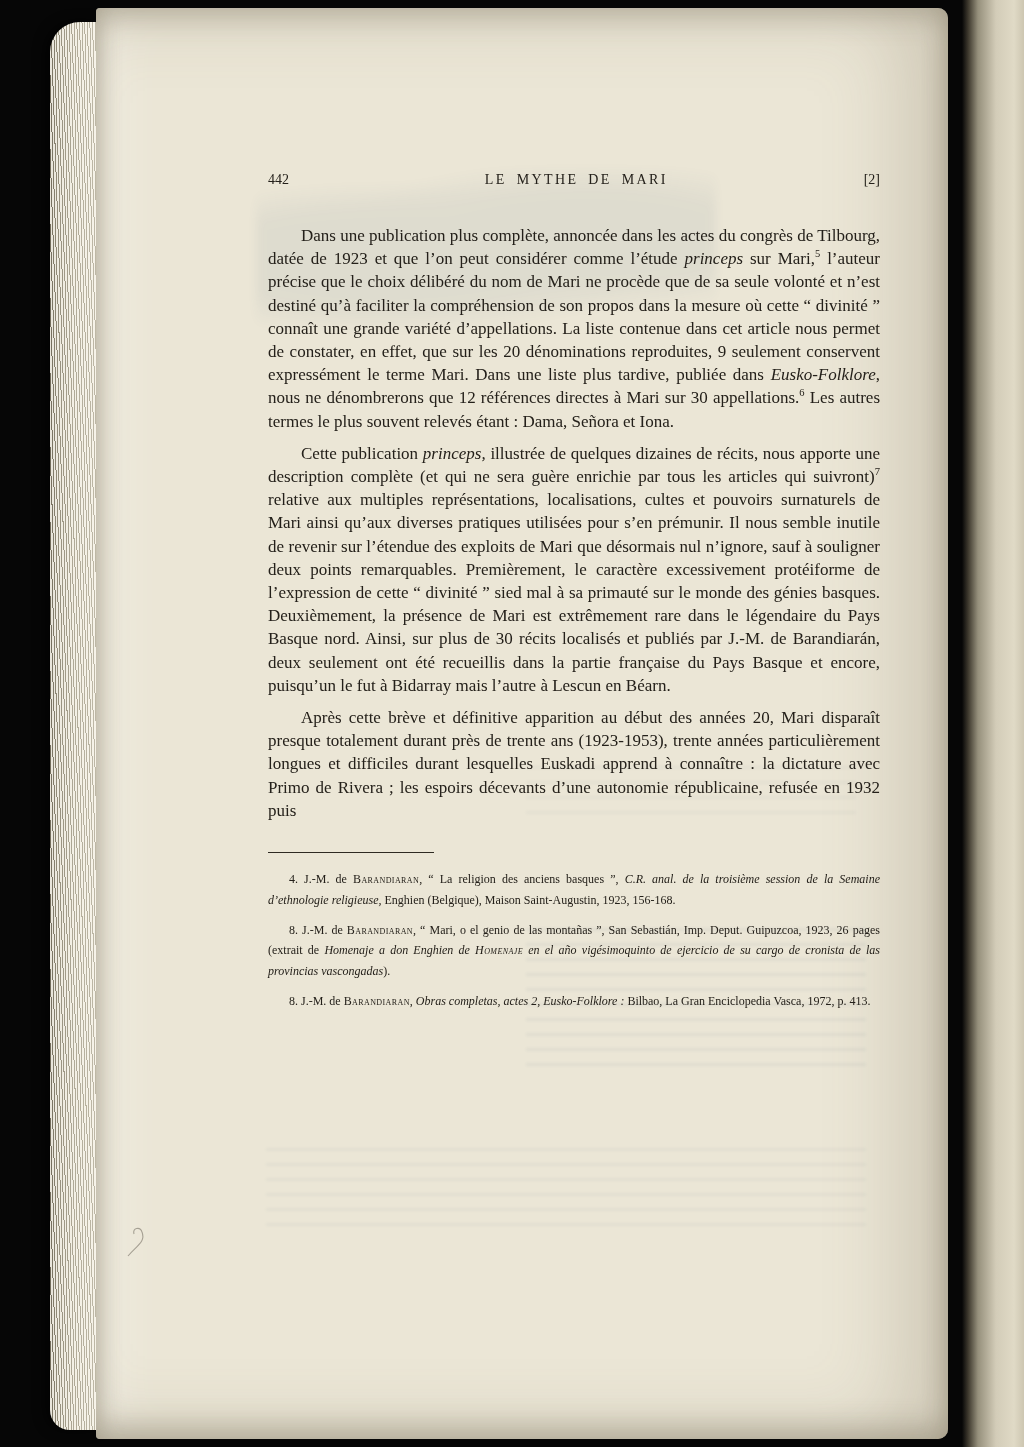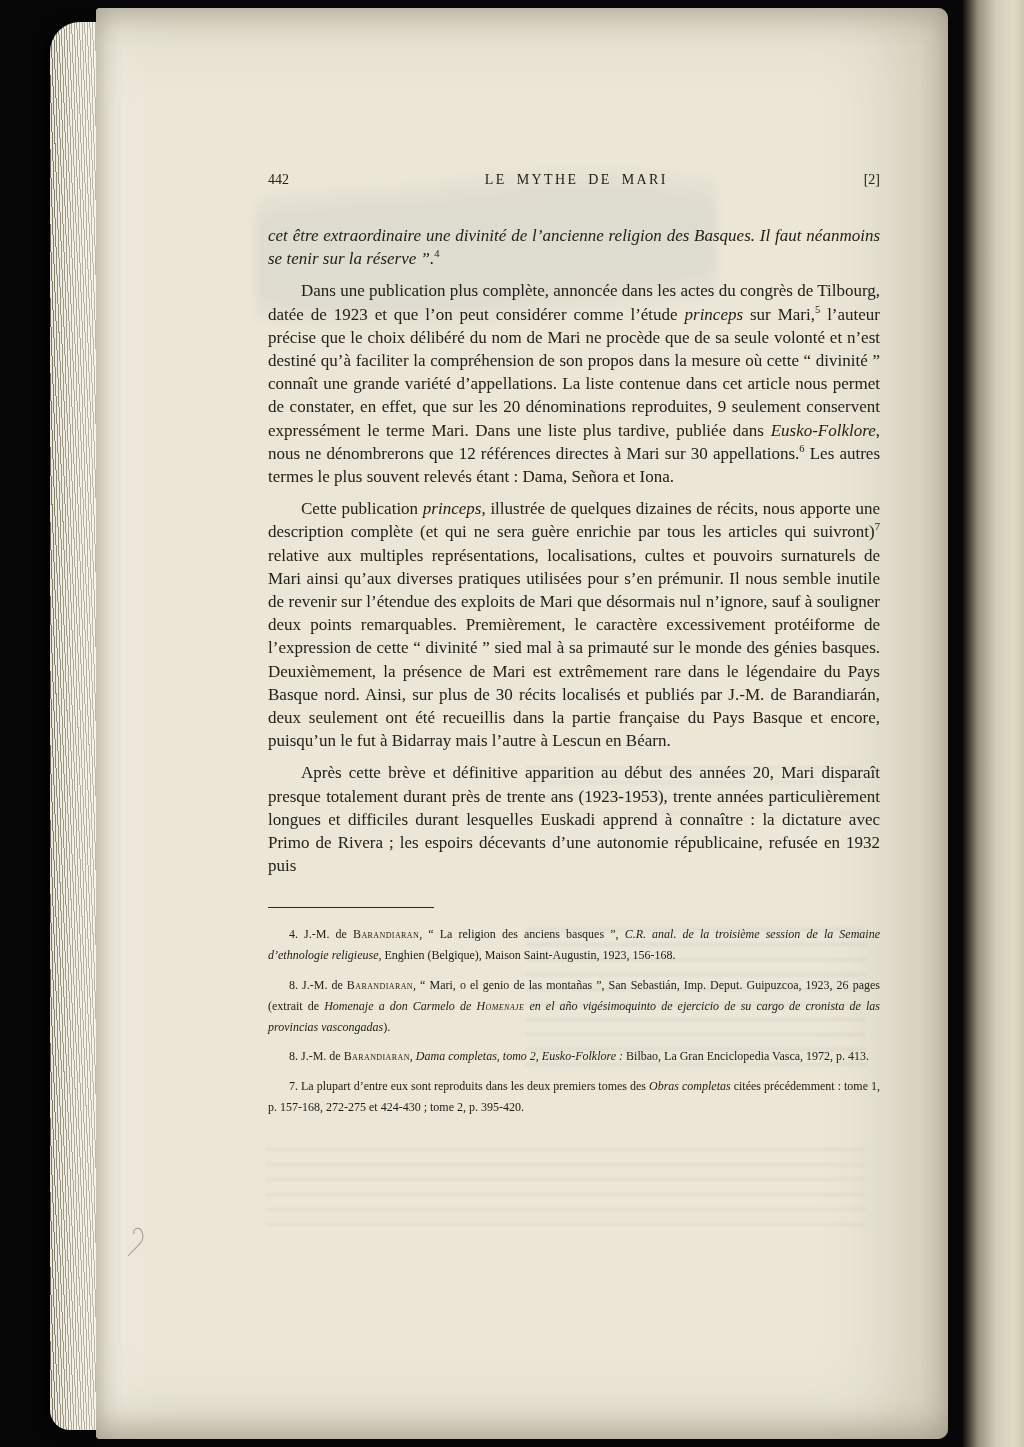--- a/index.html
+++ b/index.html
@@ -97,33 +97,31 @@
 
     <div class="text-col">
 
       <div class="running-header">
         <span>442</span>
         <span class="running-title">LE MYTHE DE MARI</span>
         <span>[2]</span>
       </div>
 
       <div class="body-copy">
-          <p class="para open"><em>cet être extraordinaire une divinité de l’ancienne religion des Basques. Il faut néanmoins se tenir sur la réserve ”.</em><sup>4</sup></p>
           <p class="para indent"><span>Dans une publication plus complète, annoncée dans les actes du congrès de Tilbourg, datée de 1923 et que l’on peut considérer comme l’étude </span><em>princeps</em><span> sur Mari,</span><sup>5</sup><span> l’auteur précise que le choix délibéré du nom de Mari ne procède que de sa seule volonté et n’est destiné qu’à faciliter la compréhension de son propos dans la mesure où cette “ divinité ” connaît une grande variété d’appellations. La liste contenue dans cet article nous permet de constater, en effet, que sur les 20 dénominations reproduites, 9 seulement conservent expressément le terme Mari. Dans une liste plus tardive, publiée dans </span><em>Eusko-Folklore</em><span>, nous ne dénombrerons que 12 références directes à Mari sur 30 appellations.</span><sup>6</sup><span> Les autres termes le plus souvent relevés étant : Dama, Señora et Iona.</span></p>
           <p class="para indent"><span>Cette publication </span><em>princeps,</em><span> illustrée de quelques dizaines de récits, nous apporte une description complète (et qui ne sera guère enrichie par tous les articles qui suivront)</span><sup>7</sup><span> relative aux multiples représentations, localisations, cultes et pouvoirs surnaturels de Mari ainsi qu’aux diverses pratiques utilisées pour s’en prémunir. Il nous semble inutile de revenir sur l’étendue des exploits de Mari que désormais nul n’ignore, sauf à souligner deux points remarquables. Premièrement, le caractère excessivement protéiforme de l’expression de cette “ divinité ” sied mal à sa primauté sur le monde des génies basques. Deuxièmement, la présence de Mari est extrêmement rare dans le légendaire du Pays Basque nord. Ainsi, sur plus de 30 récits localisés et publiés par J.-M. de Barandiarán, deux seulement ont été recueillis dans la partie française du Pays Basque et encore, puisqu’un le fut à Bidarray mais l’autre à Lescun en Béarn.</span></p>
           <p class="para indent"><span>Après cette brève et définitive apparition au début des années 20, Mari disparaît presque totalement durant près de trente ans (1923-1953), trente années particulièrement longues et difficiles durant lesquelles Euskadi apprend à connaître : la dictature avec Primo de Rivera ; les espoirs décevants d’une autonomie républicaine, refusée en 1932 puis</span></p>
         </div>
 
       <hr class="fn-rule">
 
       <div class="footnotes">
           <p class="fn"><span>4. J.-M. de </span><span class="sc">Barandiaran</span><span>, “ La religion des anciens basques ”, </span><em>C.R. anal. de la troisième session de la Semaine d’ethnologie religieuse,</em><span> Enghien (Belgique), Maison Saint-Augustin, 1923, 156-168.</span></p>
-          <p class="fn"><span>8. J.-M. de </span><span class="sc">Barandiaran</span><span>, “ Mari, o el genio de las montañas ”, San Sebastián, Imp. Deput. Guipuzcoa, 1923, 26 pages (extrait de </span><em>Homenaje a don Carmelo de </em><span class="sc it">Homenaje</span><em> en el año vigésimoquinto de ejercicio de su cargo de cronista de las provincias vascongadas</em><span>).</span></p>
-          <p class="fn"><span>8. J.-M. de </span><span class="sc">Barandiaran</span><span>, </span><em>Dama completas, tomo 2, Eusko-Folklore :</em><span> Bilbao, La Gran Enciclopedia Vasca, 1972, p. 413.</span></p>
-          <p class="fn"><span>7. La plupart d’entre eux sont reproduits dans les deux premiers tomes des </span><em>Obras completas</em><span> citées précédemment : tome 1, p. 157-168, 272-275 et 424-430 ; tome 2, p. 395-420.</span></p>
+          <p class="fn"><span>8. J.-M. de </span><span class="sc">Barandiaran</span><span>, “ Mari, o el genio de las montañas ”, San Sebastián, Imp. Deput. Guipuzcoa, 1923, 26 pages (extrait de </span><em>Homenaje a don Enghien de </em><span class="sc it">Homenaje</span><em> en el año vigésimoquinto de ejercicio de su cargo de cronista de las provincias vascongadas</em><span>).</span></p>
+          <p class="fn"><span>8. J.-M. de </span><span class="sc">Barandiaran</span><span>, </span><em>Obras completas, actes 2, Eusko-Folklore :</em><span> Bilbao, La Gran Enciclopedia Vasca, 1972, p. 413.</span></p>
         </div>
 
     </div>
   </div>
 
   <div class="facing-page"></div>
 
 </div>
 
 </body></html>

